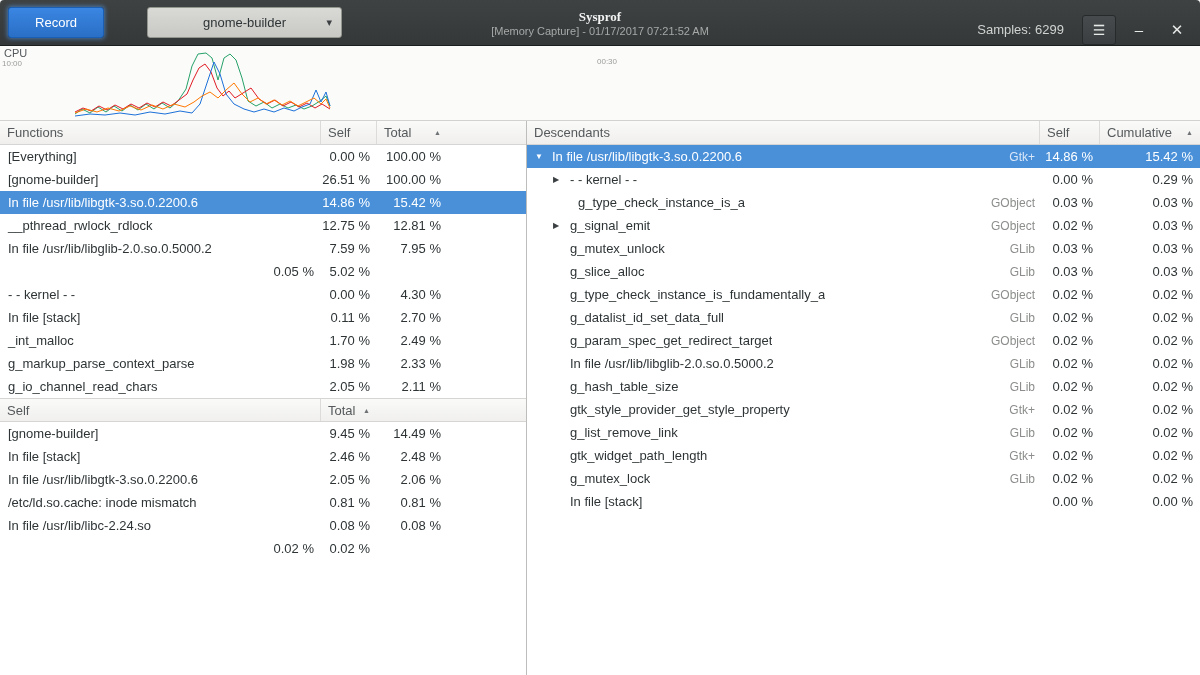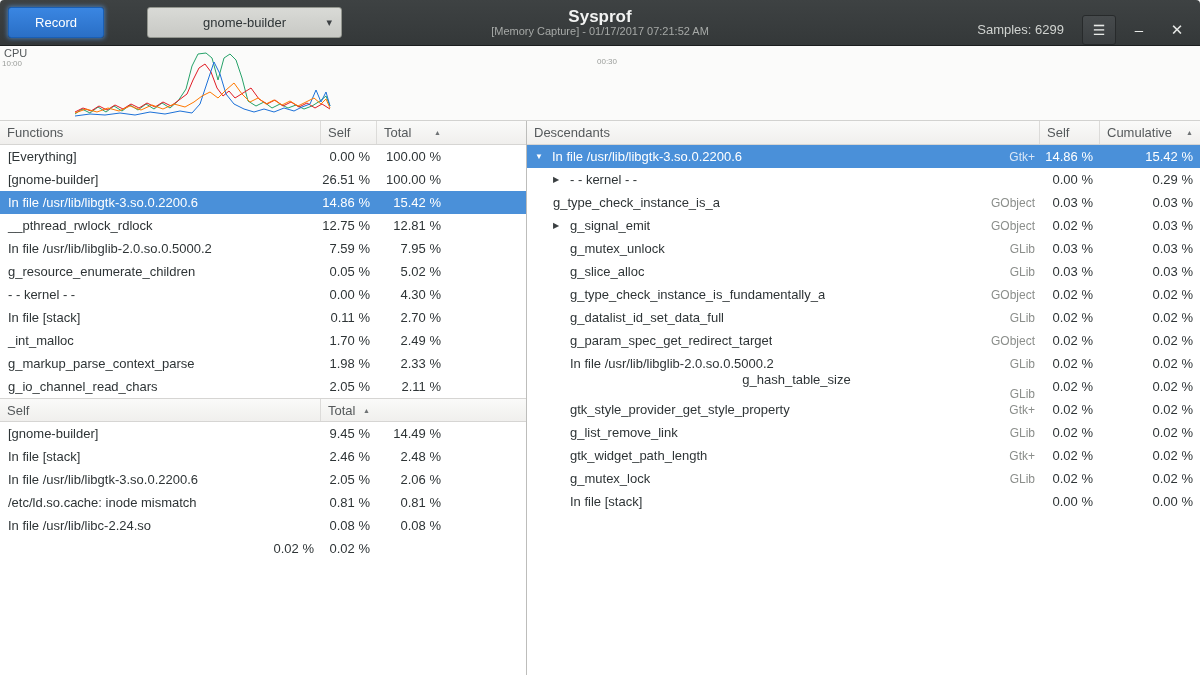--- a/index.html
+++ b/index.html
@@ -16,21 +16,21 @@
                 background:linear-gradient(#3a86e2,#2a6fc6); color:#fff; font-size:13px;
                 box-shadow:0 0 4px 1px rgba(90,165,255,.55); }
   .btn-target { margin-left:11px; width:195px; height:31px; border-radius:3px;
                 border:1px solid #93968f; background:linear-gradient(#d9dad6,#c8c9c5);
                 color:#2e3436; font-size:13px; position:relative; }
   .btn-target .caret { position:absolute; right:9px; top:50%; transform:translateY(-55%);
                        font-size:11px; color:#3d4144; }
   .title-box { position:absolute; left:0; right:0; top:0; height:100%; display:flex;
                flex-direction:column; align-items:center; justify-content:center;
                pointer-events:none; }
-  .title { color:#f2f3f2; font-weight:bold; font-size:17px; line-height:15px; }
+  .title { color:#f2f3f2; font-weight:bold; font-size:13px; line-height:15px;font-family:Liberation Serif, serif; }
   .subtitle { color:#a6a9a7; font-size:11px; margin-top:1px; }
   .header-right { margin-left:auto; display:flex; align-items:center; z-index:2;margin-top:14px; }
   .samples { color:#d0d3d0; font-size:13px; margin-right:18px; }
   .btn-menu { width:34px; height:30px; border-radius:3px; border:1px solid #272a2b;
               background:linear-gradient(#474b4d,#3a3e40); color:#e8eae8; font-size:14px;
               line-height:1; }
   .win-btn { background:none; border:none; color:#e8eae8; width:30px; height:30px;
              font-size:15px; margin-left:8px; }
 
   
@@ -146,21 +146,20 @@
             <span class="cname">__pthread_rwlock_rdlock</span>
             <span class="cnum">12.75 %</span>
             <span class="cnum">12.81 %</span>
           </div>
           <div class="trow left-grid">
             <span class="cname">In file /usr/lib/libglib-2.0.so.0.5000.2</span>
             <span class="cnum">7.59 %</span>
             <span class="cnum">7.95 %</span>
           </div>
           <div class="trow left-grid">
-            <span class="cname">g_resource_enumerate_children</span>
             <span class="cnum">0.05 %</span>
             <span class="cnum">5.02 %</span>
           </div>
           <div class="trow left-grid">
             <span class="cname">- - kernel - -</span>
             <span class="cnum">0.00 %</span>
             <span class="cnum">4.30 %</span>
           </div>
           <div class="trow left-grid">
             <span class="cname">In file [stack]</span>
@@ -251,21 +250,21 @@
           </div>
           <div class="trow right-grid">
             <span class="dname" style="padding-left: 26px;">
               <span class="exp">▶</span>
               <span class="fname">- - kernel - -</span>
             </span>
             <span class="cnum">0.00 %</span>
             <span class="cnum">0.29 %</span>
           </div>
           <div class="trow right-grid">
-            <span class="dname" style="padding-left: 9px; align-items: flex-end;">
+            <span class="dname" style="padding-left: 34px; align-items: flex-end;">
               <span class="exp"></span>
               <span class="fname">g_type_check_instance_is_a</span>
               <span class="lib">GObject</span>
             </span>
             <span class="cnum">0.03 %</span>
             <span class="cnum">0.03 %</span>
           </div>
           <div class="trow right-grid">
             <span class="dname" style="padding-left: 26px;">
               <span class="exp">▶</span>
@@ -323,21 +322,21 @@
           <div class="trow right-grid">
             <span class="dname" style="padding-left: 26px;">
               <span class="exp"></span>
               <span class="fname">In file /usr/lib/libglib-2.0.so.0.5000.2</span>
               <span class="lib">GLib</span>
             </span>
             <span class="cnum">0.02 %</span>
             <span class="cnum">0.02 %</span>
           </div>
           <div class="trow right-grid">
-            <span class="dname" style="padding-left: 26px; flex-direction: column;">
+            <span class="dname" style="padding-left: 26px;">
               <span class="exp"></span>
               <span class="fname">g_hash_table_size</span>
               <span class="lib">GLib</span>
             </span>
             <span class="cnum">0.02 %</span>
             <span class="cnum">0.02 %</span>
           </div>
           <div class="trow right-grid">
             <span class="dname" style="padding-left: 26px;">
               <span class="exp"></span>

